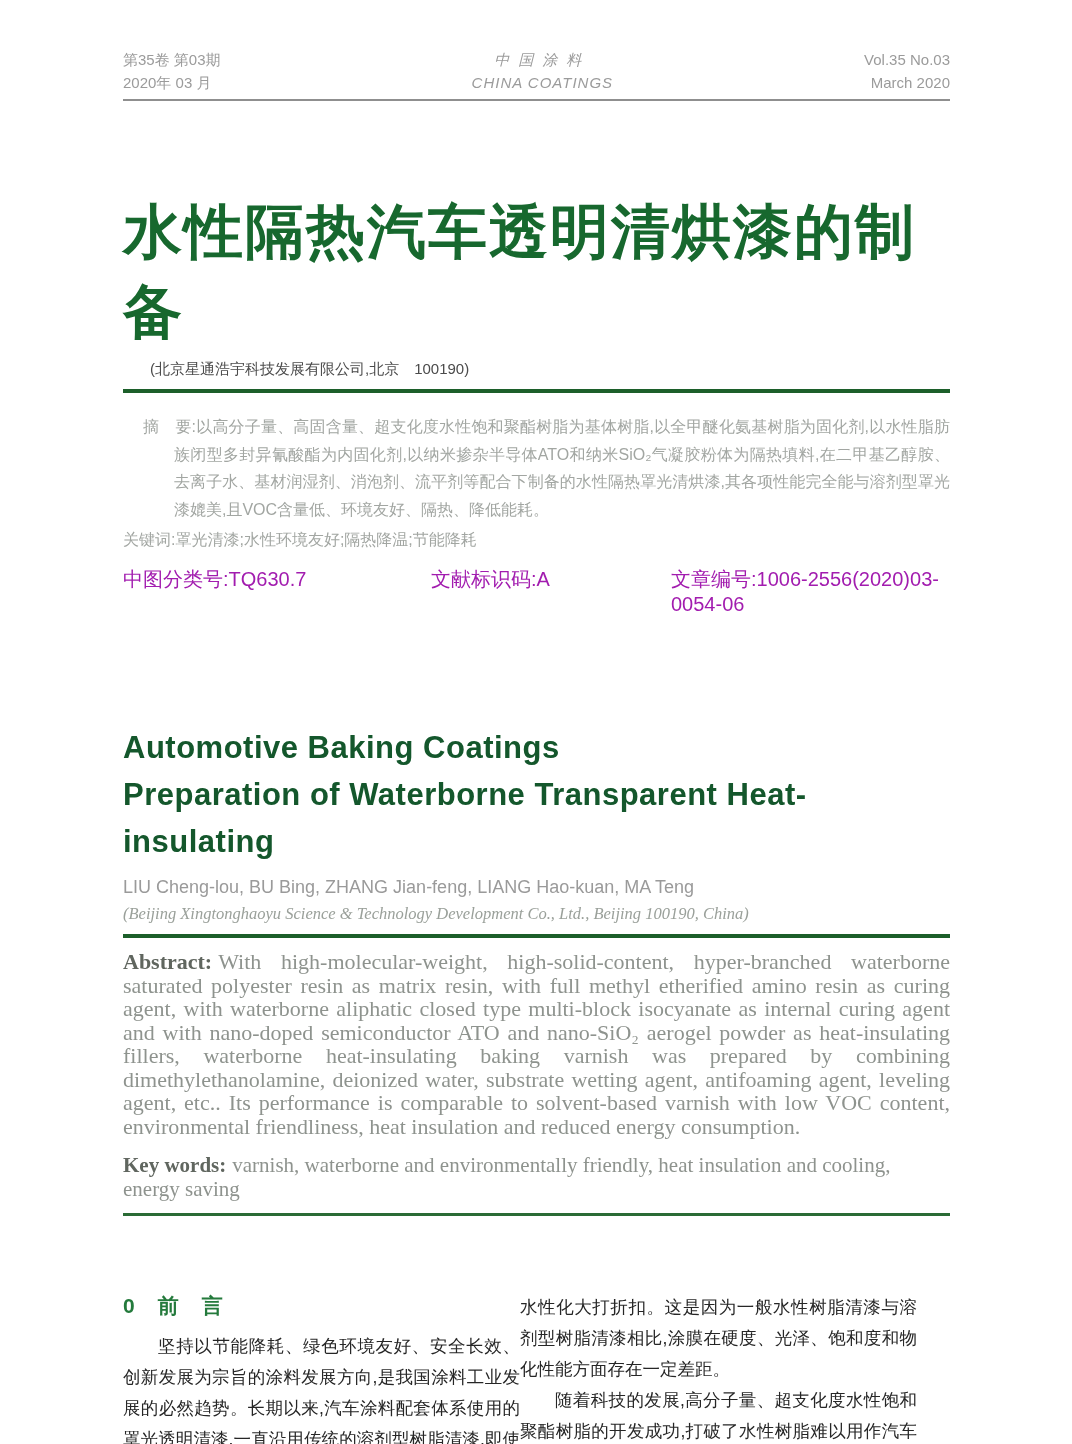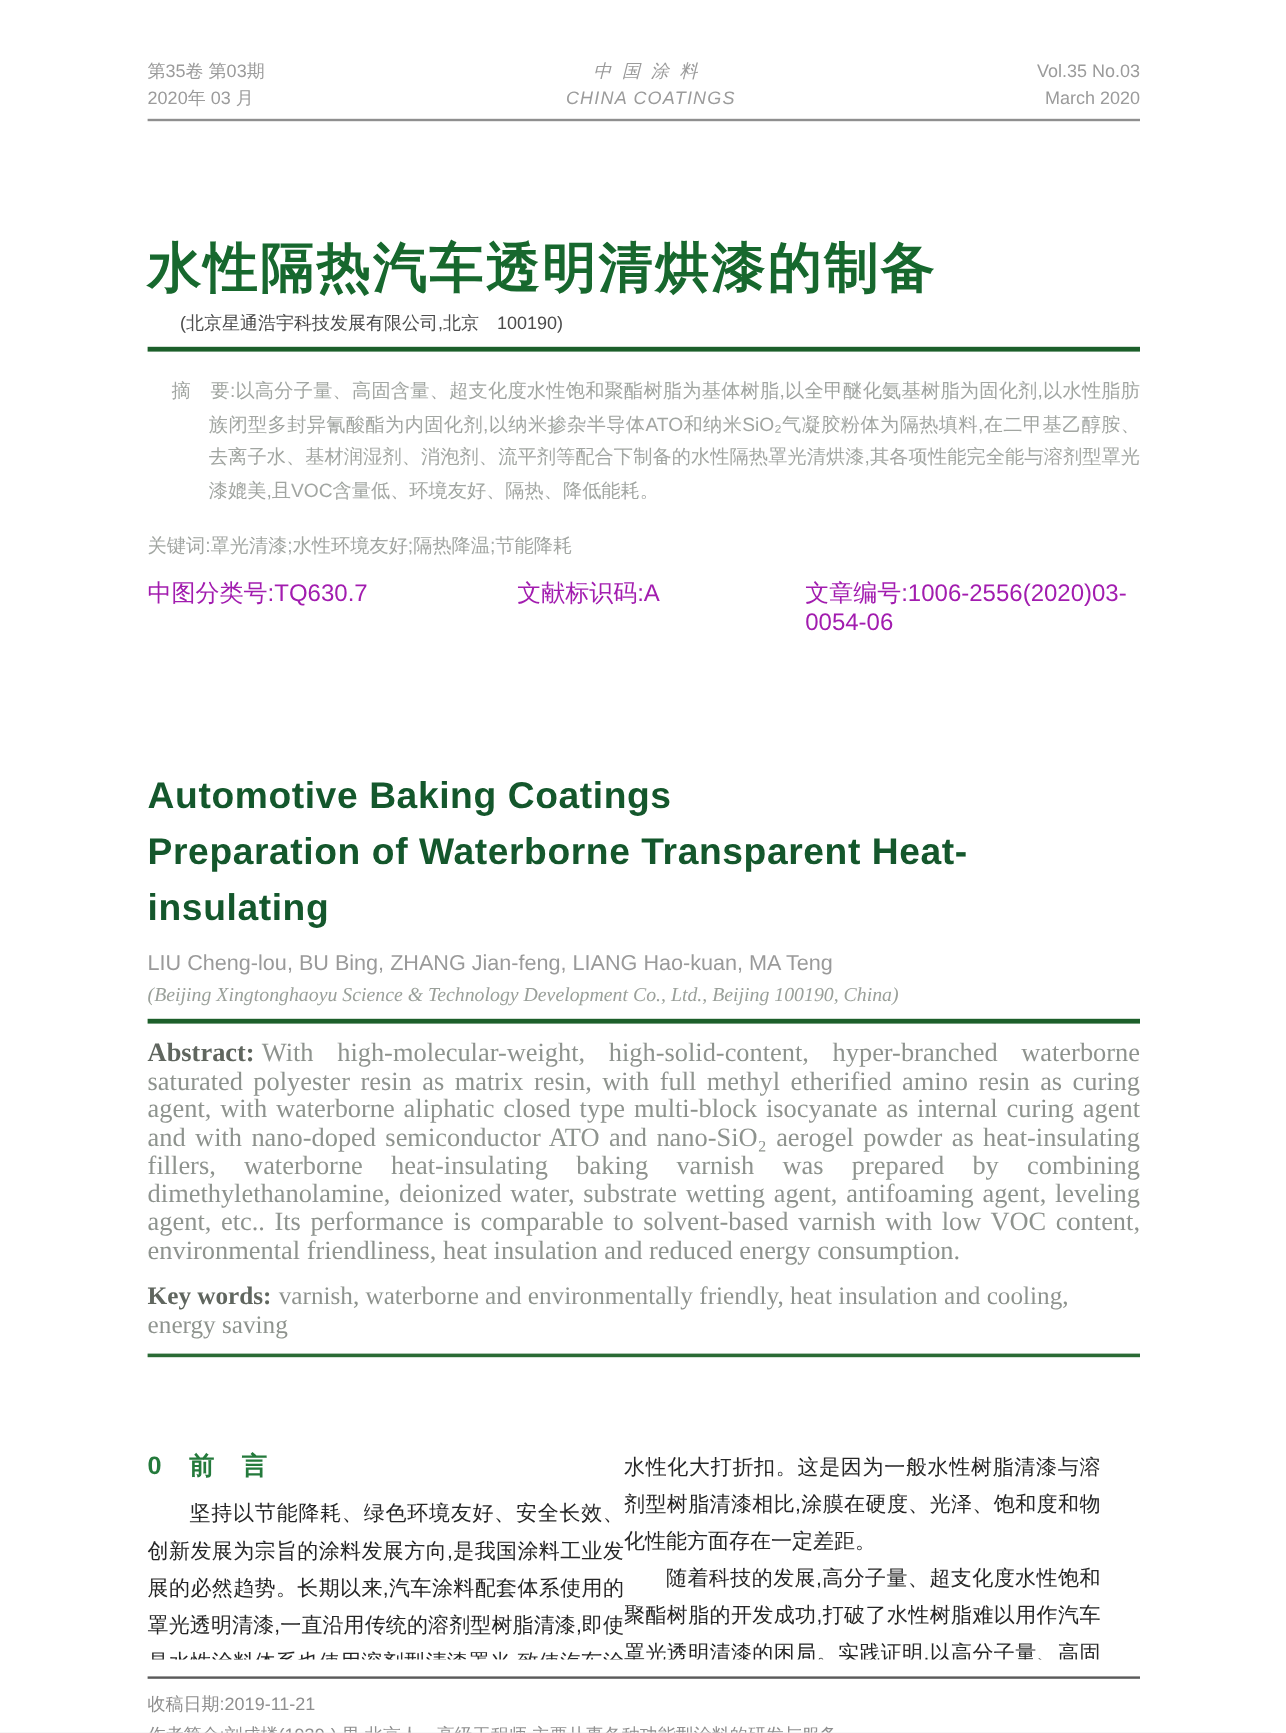--- a/index.html
+++ b/index.html
@@ -23,21 +23,21 @@
   .jh-left { text-align:left; }
   .jh-center { text-align:center; letter-spacing:1px;font-style:italic; }
   .jh-center .cn { letter-spacing:9px; }
   .jh-right { text-align:right; }
   .header-rule { border-top:2px solid #8f8f8f; margin-top:5px; }
   .doi { margin-top:7px; font-size:14.5px; color:#3d3d3d; }
 
   
   .title-cn {
     margin-top:92px;
-    font-size:45px; font-weight:800; letter-spacing:2px;
+    font-size:59px; font-weight:800; letter-spacing:2px;
     color:#17682e;
     font-family:"Liberation Sans", sans-serif;
   }
   .authors-cn {
     margin-top:20px; font-size:17px; color:#2e2e2e;
     display:flex; align-items:center;
   }
   .author-box {
     display:inline-block; width:13px; height:13px;
     border:1.6px solid #4d4d4d; margin-right:13px; flex:none;
@@ -47,21 +47,21 @@
   .rule-green-thick { height:4px; background:#1c5f2a; margin-top:10px; }
   .rule-green-thin  { height:3px; background:#2a6b35; margin-top:12px; }
 
   
   .abstract-cn {
     margin-top:20px; margin-left:10px;
     padding-left:41px; text-indent:-31px;
     font-size:16px; line-height:27.5px;
     color:#a2a6a2; text-align:justify;
   }
-  .keywords-cn { margin-top:22px; font-size:16px; color:#a2a6a2; }
+  .keywords-cn { margin-top:7px; font-size:16px; color:#a2a6a2; }
   .class-row {
     margin-top:15px; display:flex;
     font-size:20px; color:#a21caf;gap:10px;
   }
   .class-row .c1 { width:298px; flex:none; }
   .class-row .c2 { width:230px; flex:none; }
 
   
   .title-en {
     margin-top:108px;

